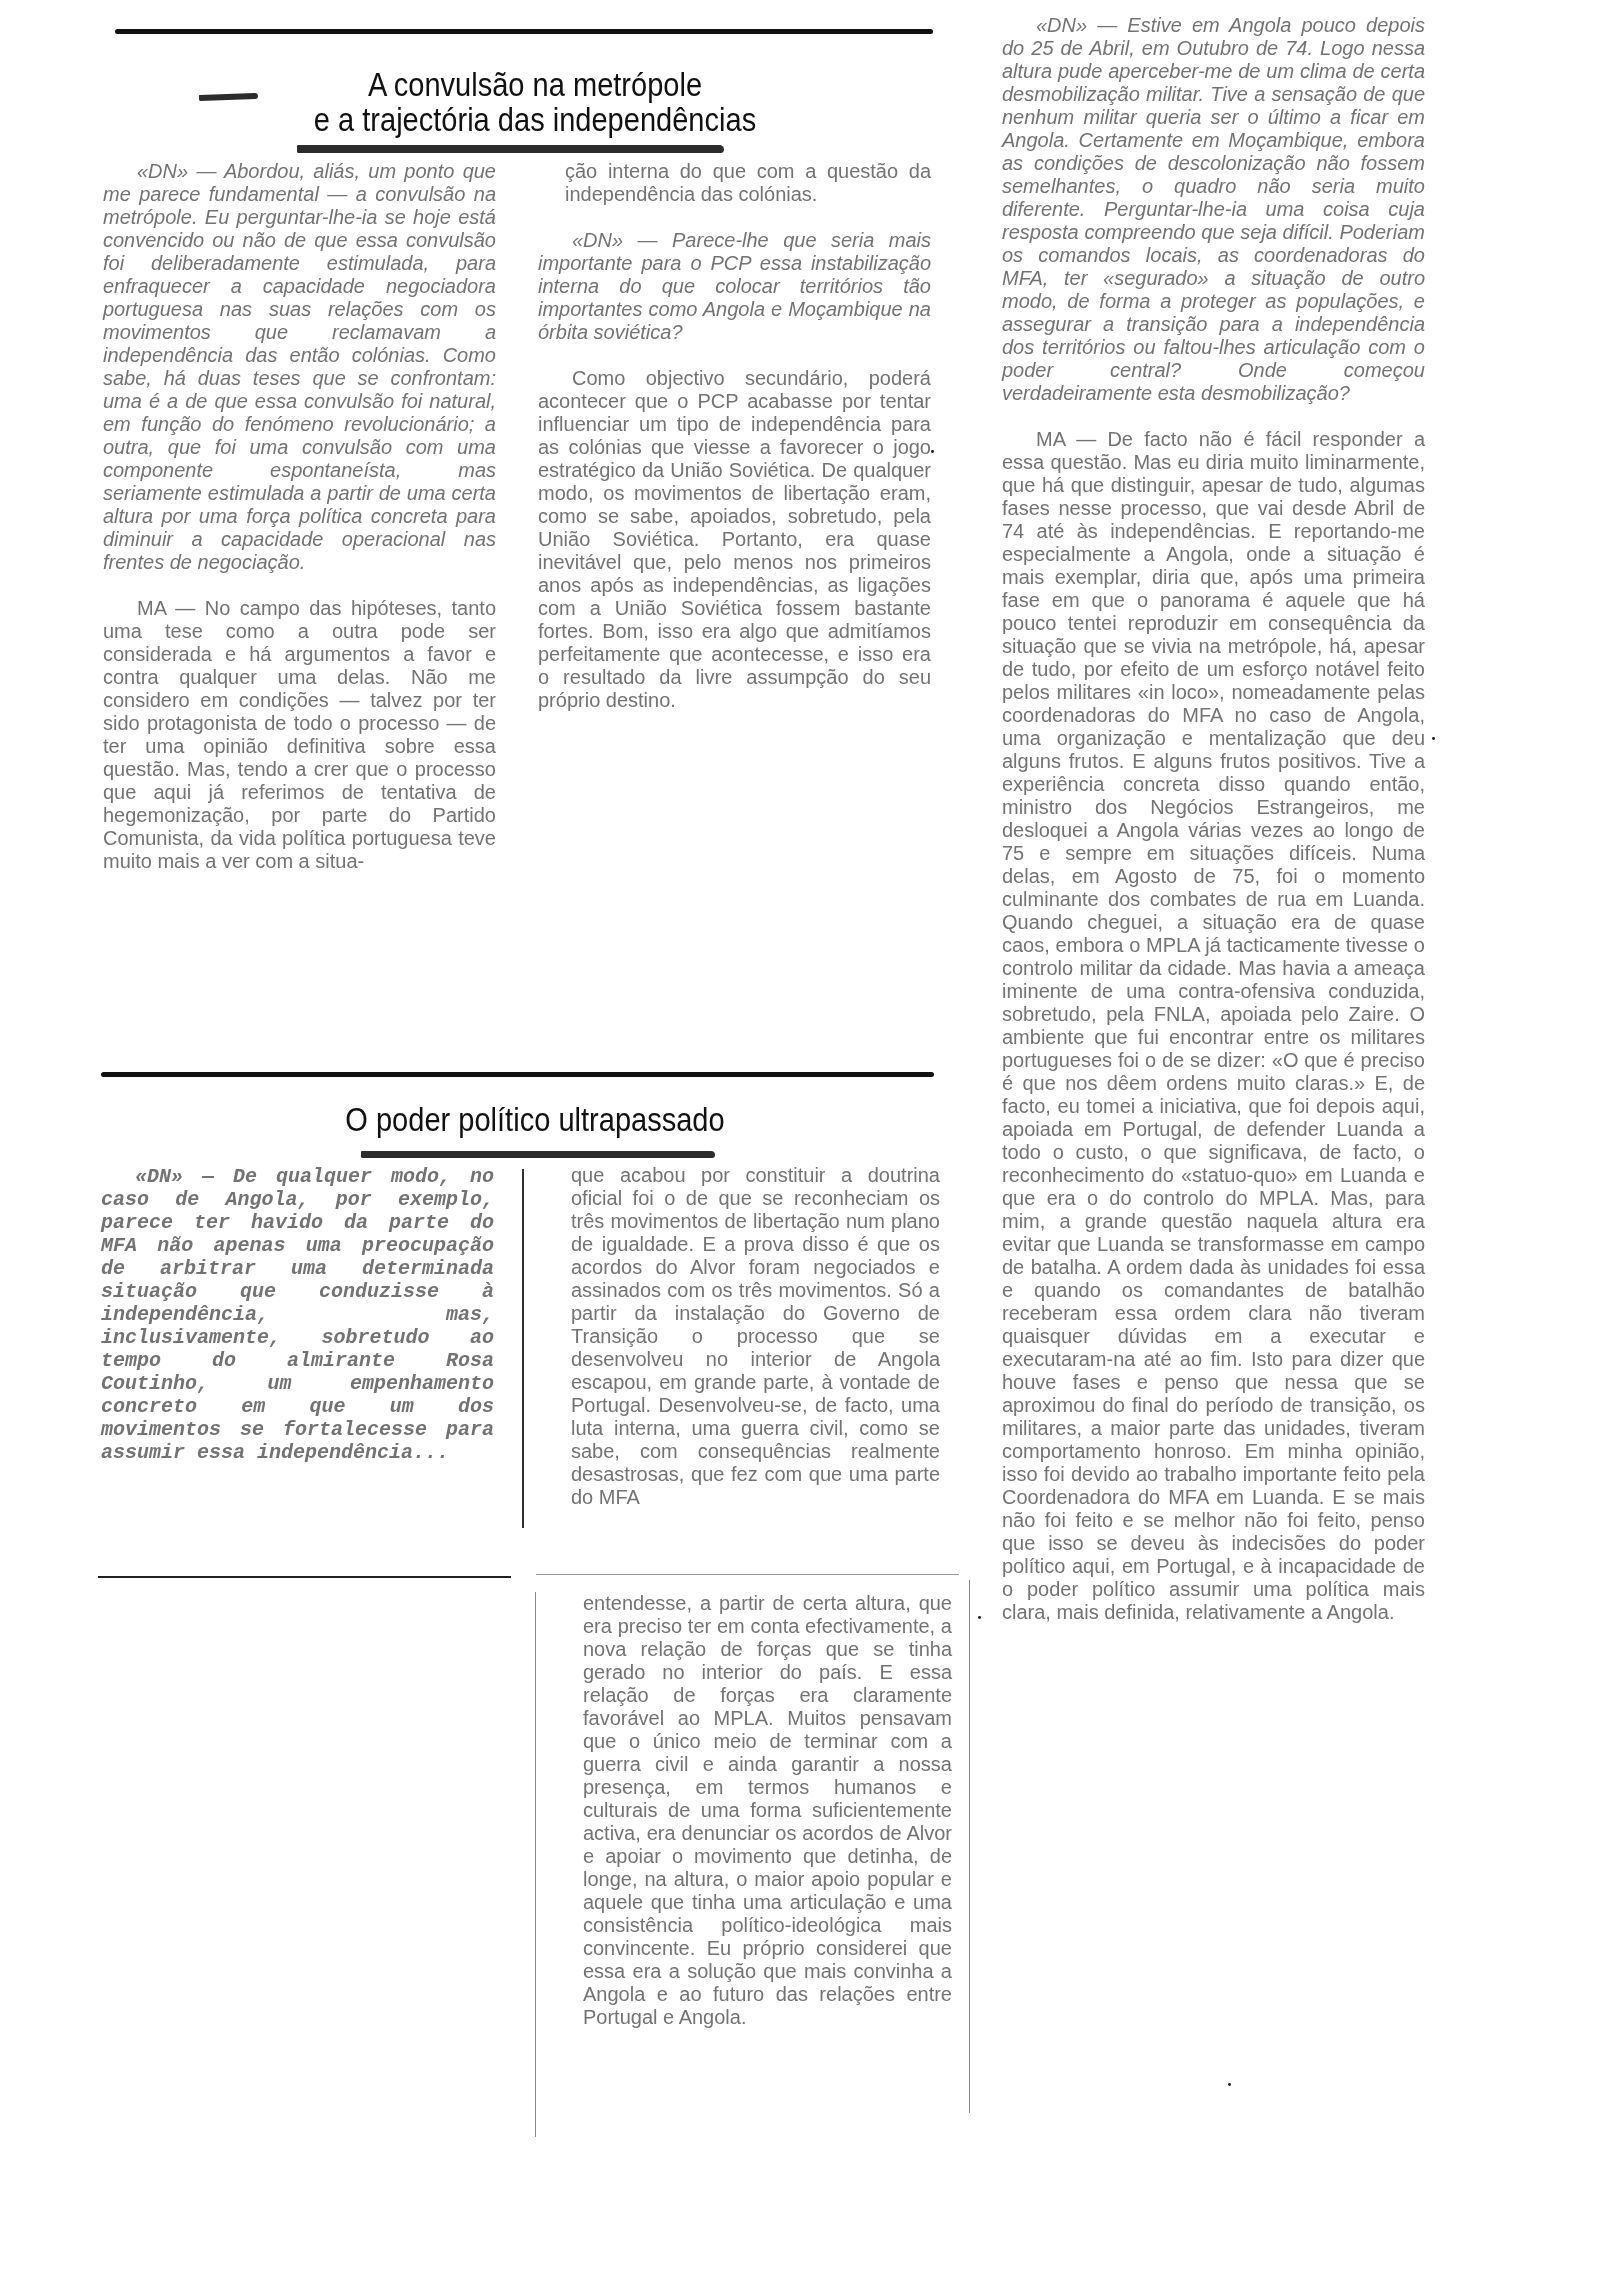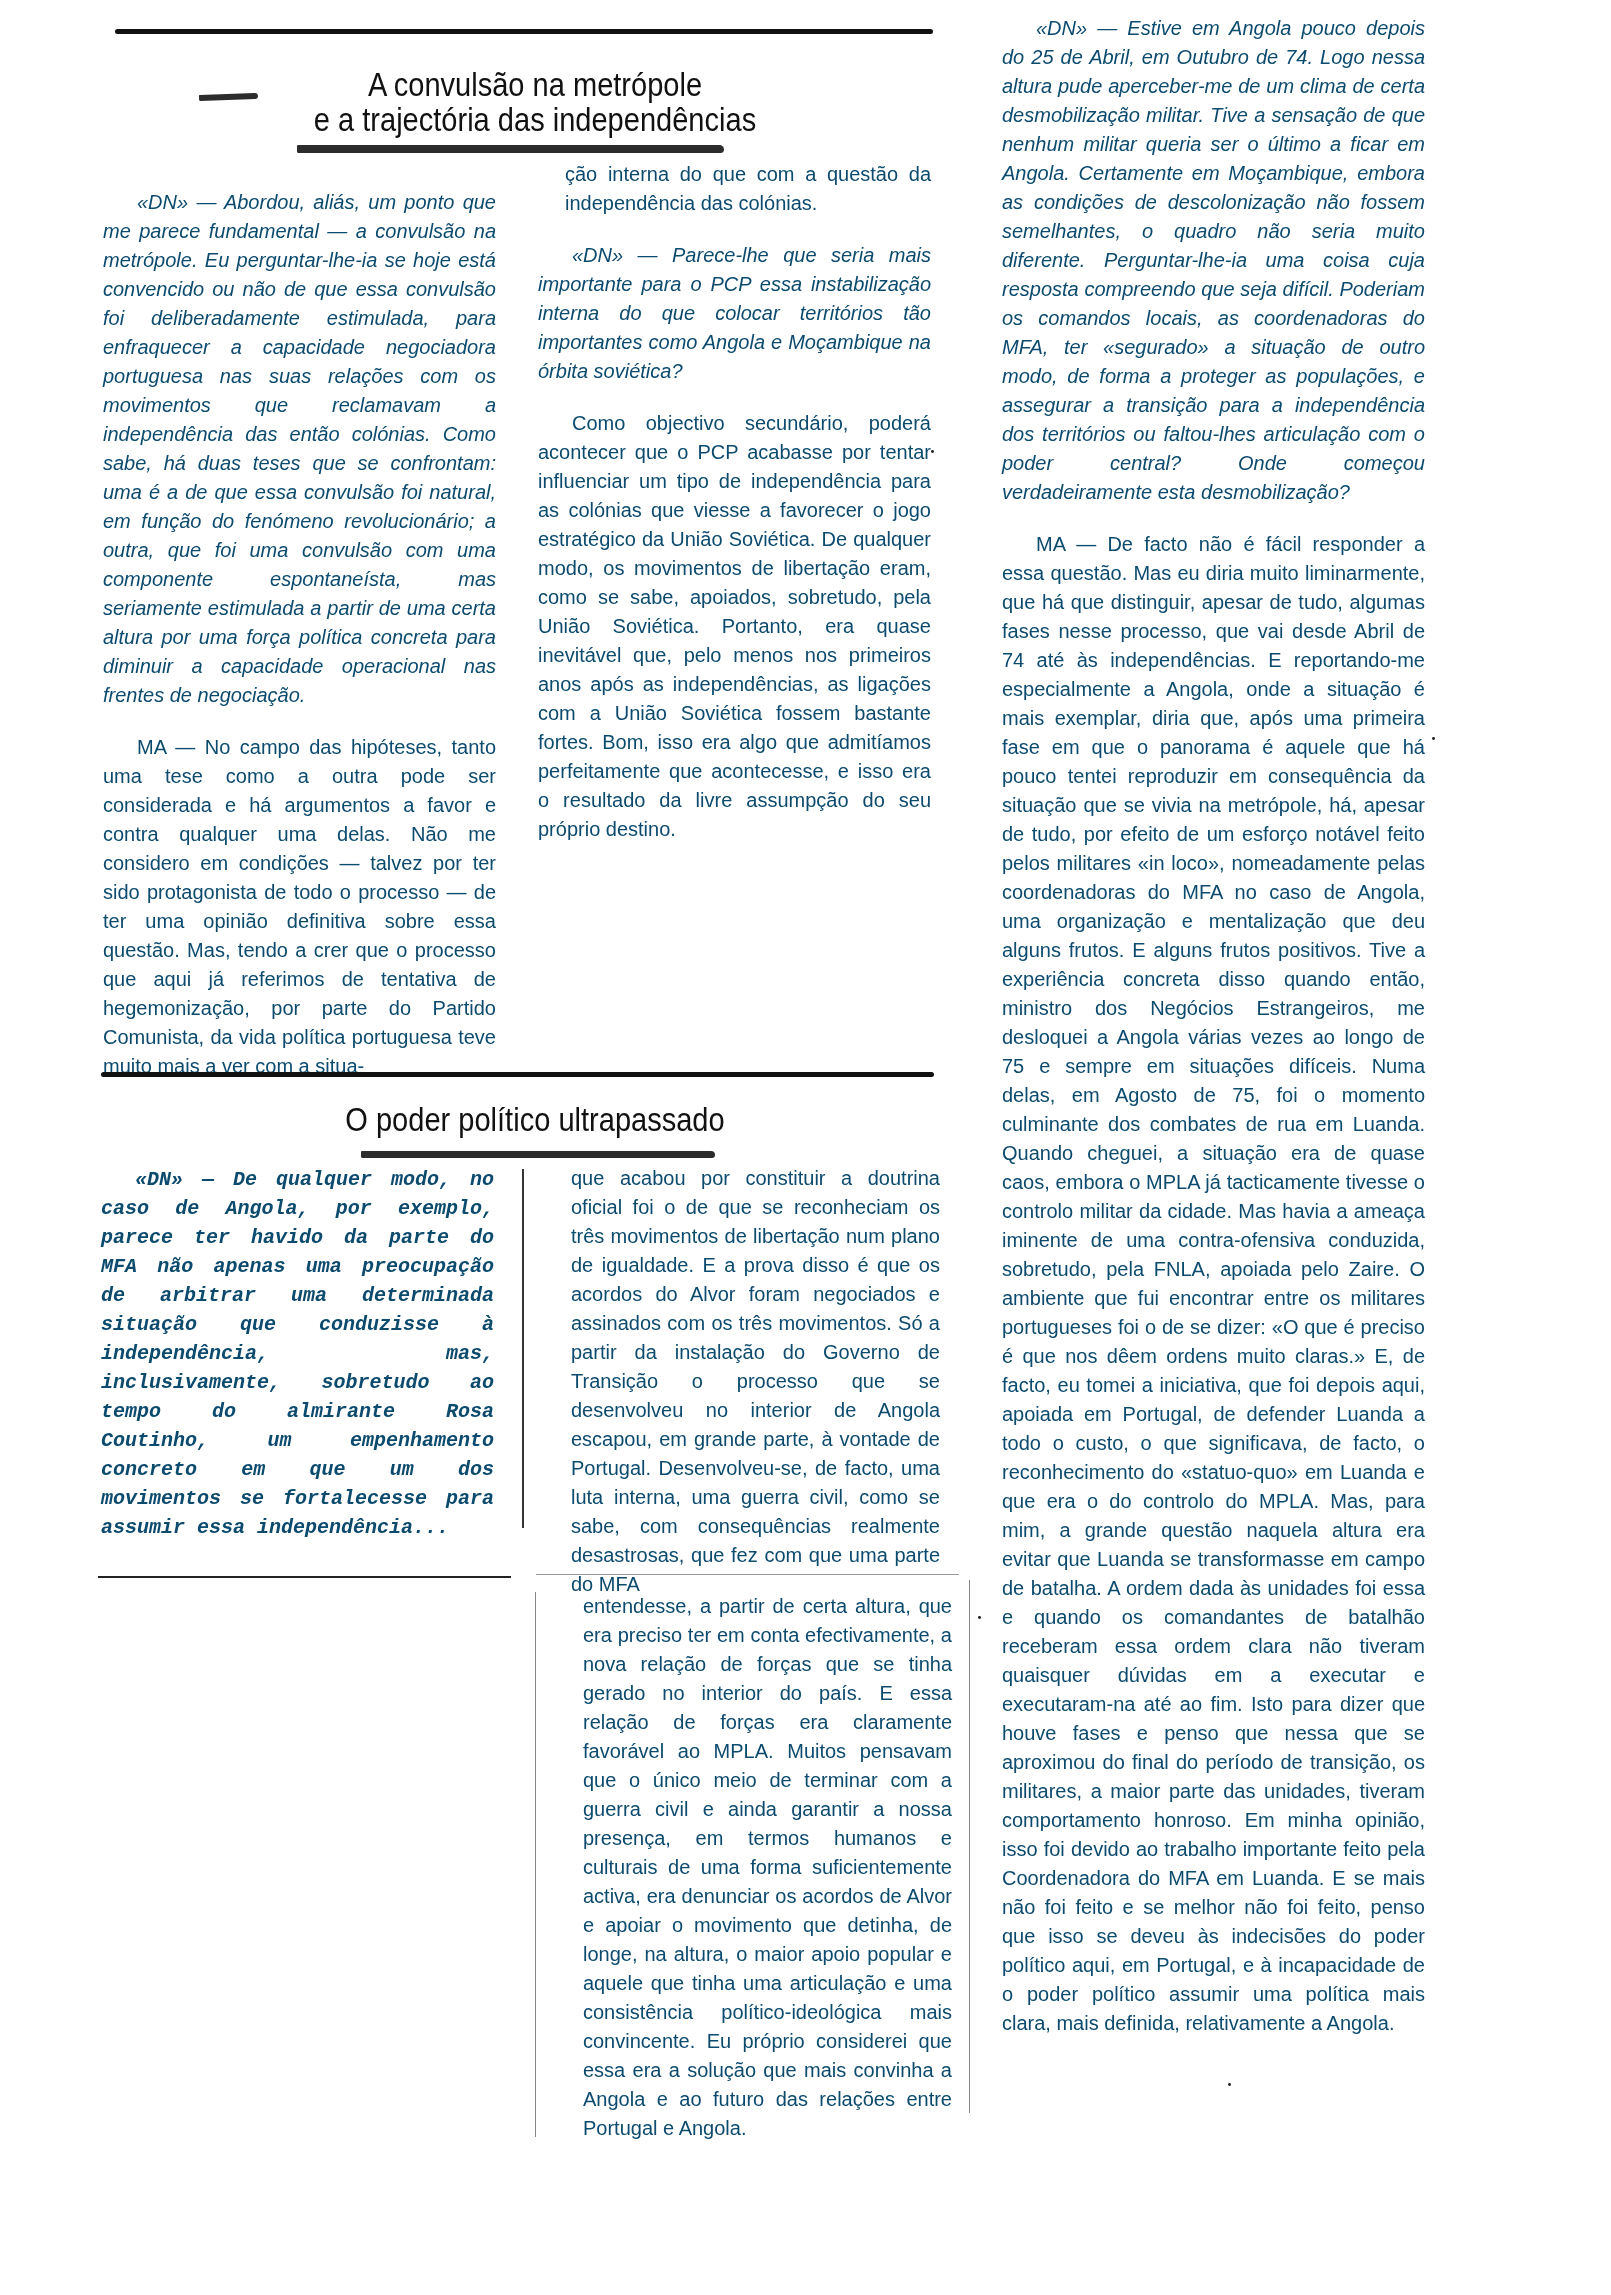--- a/index.html
+++ b/index.html
@@ -3,43 +3,43 @@
 <meta charset="utf-8">
 <style>
   html, body { margin:0; padding:0; background:#ffffff; }
   body { width:1612px; height:2295px; position:relative; overflow:hidden;
          font-family:"Liberation Sans", sans-serif; color:#111; }
   .rule { position:absolute; background:#111; border-radius:2.9px; }
   .brush { position:absolute; background:#1a1a1a; border-radius:4.9px 19.7px 14.7px 6.9px; opacity:0.92; }
   .headline { position:absolute; text-align:center; font-family:"Liberation Sans", sans-serif;
               font-weight:400; color:#111; transform:scaleX(0.88); transform-origin:center top; }
   .headline .line { display:block; line-height:1.05; }
-  .col { position:absolute; font-size:20px; line-height:29px; text-align:justify;
-         font-family:"Liberation Sans", sans-serif; color:#0c4a6e; }
+  .col { position:absolute; font-size:20px; line-height:23px; text-align:justify;
+         font-family:"Liberation Sans", sans-serif; color:#737373; }
   .col p { margin:0 0 23px 0; text-indent:34px; }
   .col p.cont { text-indent:0;margin-left:27px; }
   .col p.q { font-style:italic; }
   .col p.last { margin-bottom:0; }
   .vline { position:absolute; width:1.5px; background:#333; }
   .hthin { position:absolute; height:1.5px; background:#222; }
   .speck { position:absolute; width:2.9px; height:2.9px; background:#222; border-radius:50%; }
 </style>
 </head>
 <body>
 
 <div class="rule" style="left:115px; top:28.5px; width:818px; height:5.4px;"></div>
 
 <div class="headline" style="left:206px; top:68px; width:658px; font-size:33px;">
   <span class="line">A convulsão na metrópole</span>
   <span class="line">e a trajectória das independências</span>
 </div>
 <div class="brush" style="left:199px; top:94px; width:59px; height:5.9px; transform:rotate(-2deg);"></div>
 <div class="brush" style="left:297px; top:145px; width:427px; height:7.9px;"></div>
 
-<div class="col" style="left:103px; top:160px; width:393px;margin-top:28px;">
+<div class="col" style="left:103px; top:160px; width:393px;">
   <p class="q">«DN» — Abordou, aliás, um ponto que me parece fundamental — a convulsão na metrópole. Eu perguntar-lhe-ia se hoje está convencido ou não de que essa convulsão foi deliberadamente estimulada, para enfraquecer a capacidade negociadora portuguesa nas suas relações com os movimentos que reclamavam a independência das então colónias. Como sabe, há duas teses que se confrontam: uma é a de que essa convulsão foi natural, em função do fenómeno revolucionário; a outra, que foi uma convulsão com uma componente espontaneísta, mas seriamente estimulada a partir de uma certa altura por uma força política concreta para diminuir a capacidade operacional nas frentes de negociação.</p>
   <p class="last">MA — No campo das hipóteses, tanto uma tese como a outra pode ser considerada e há argumentos a favor e contra qualquer uma delas. Não me considero em condições — talvez por ter sido protagonista de todo o processo — de ter uma opinião definitiva sobre essa questão. Mas, tendo a crer que o processo que aqui já referimos de tentativa de hegemonização, por parte do Partido Comunista, da vida política portuguesa teve muito mais a ver com a situa-</p>
 </div>
 
 <div class="col" style="left:538px; top:160px; width:393px;">
   <p class="cont">ção interna do que com a questão da independência das colónias.</p>
   <p class="q">«DN» — Parece-lhe que seria mais importante para o PCP essa instabilização interna do que colocar territórios tão importantes como Angola e Moçambique na órbita soviética?</p>
   <p class="last">Como objectivo secundário, poderá acontecer que o PCP acabasse por tentar influenciar um tipo de independência para as colónias que viesse a favorecer o jogo estratégico da União Soviética. De qualquer modo, os movimentos de libertação eram, como se sabe, apoiados, sobretudo, pela União Soviética. Portanto, era quase inevitável que, pelo menos nos primeiros anos após as independências, as ligações com a União Soviética fossem bastante fortes. Bom, isso era algo que admitíamos perfeitamente que acontecesse, e isso era o resultado da livre assumpção do seu próprio destino.</p>
 </div>
 

